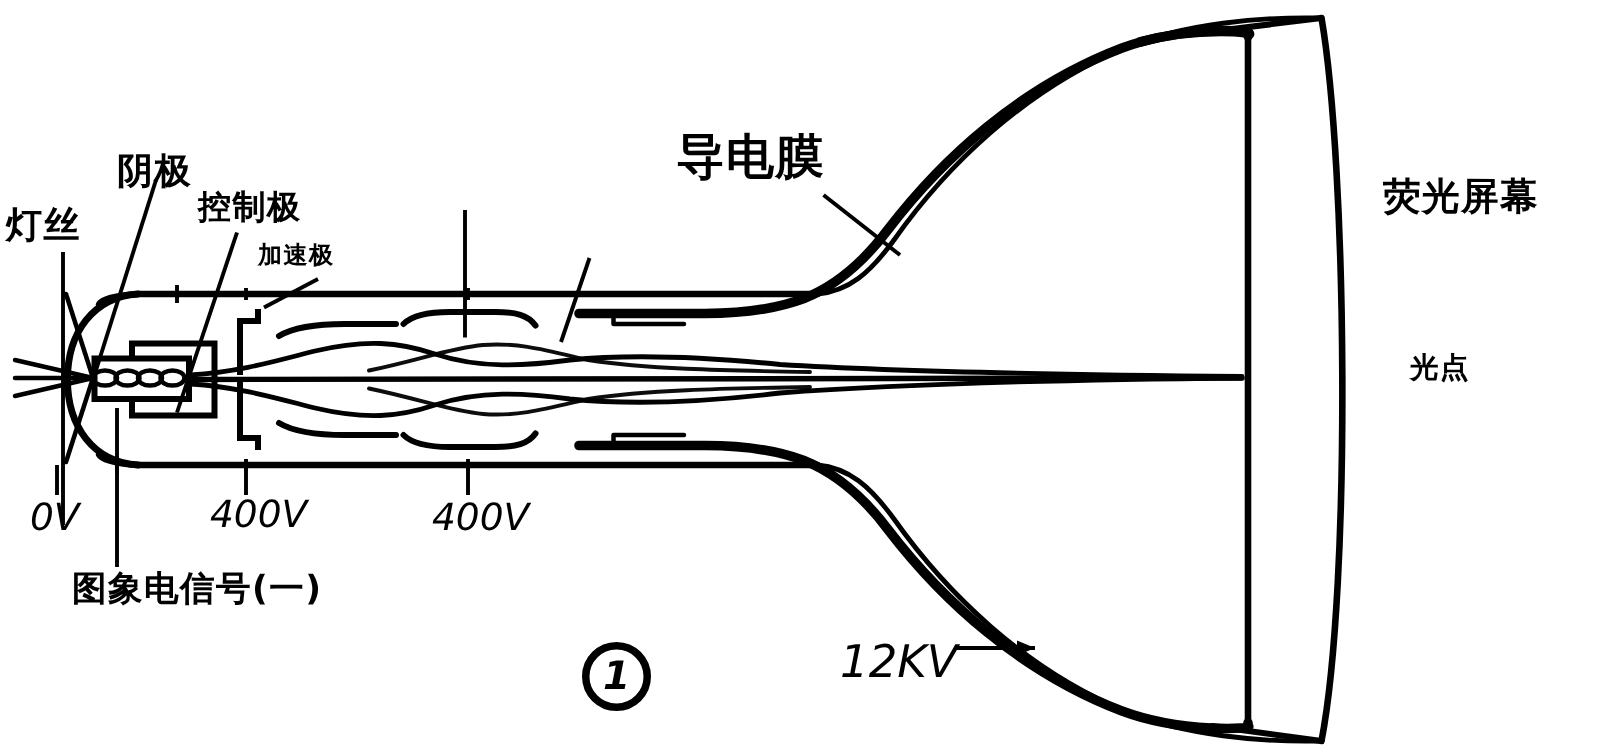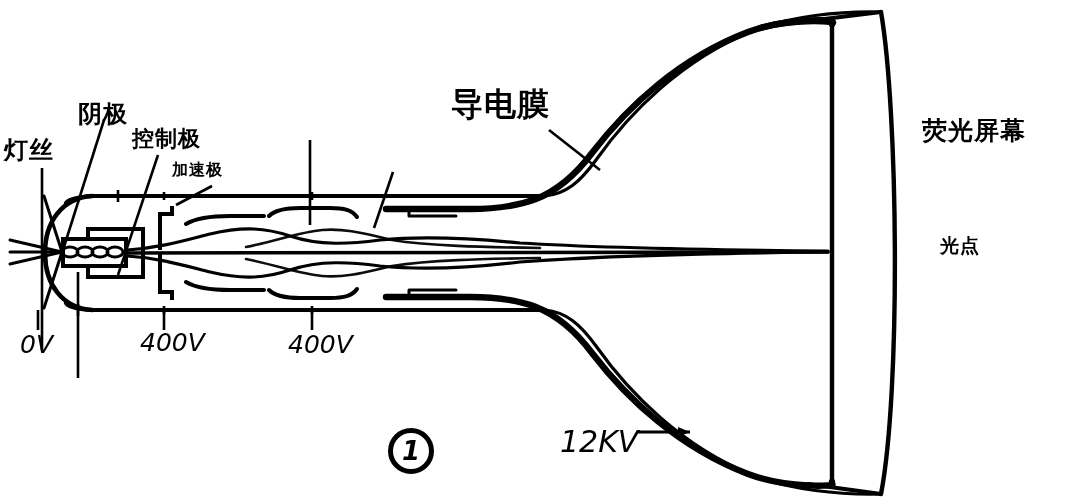--- a/index.html
+++ b/index.html
@@ -213,16 +213,17 @@
   <div class="lbl cjk" style="left:940px; top:236px; font-size:19px;">光点</div>
 
   <div class="lbl num" style="left:20px; top:332px; font-size:25px;">0V</div>
 
   <div class="lbl num" style="left:140px; top:330px; font-size:25px;">400V</div>
 
   <div class="lbl num" style="left:288px; top:332px; font-size:25px;">400V</div>
 
   <div class="lbl num" style="left:560px; top:427px; font-size:30px;">12KV</div>
 
+  <div class="lbl cjk" style="left:48px; top:382px; font-size:23px;">图象电信号(一)</div>
 
   <div class="fignum" style="left:388px; top:428px;">1</div>
 
 </div>
 
 </body></html>

